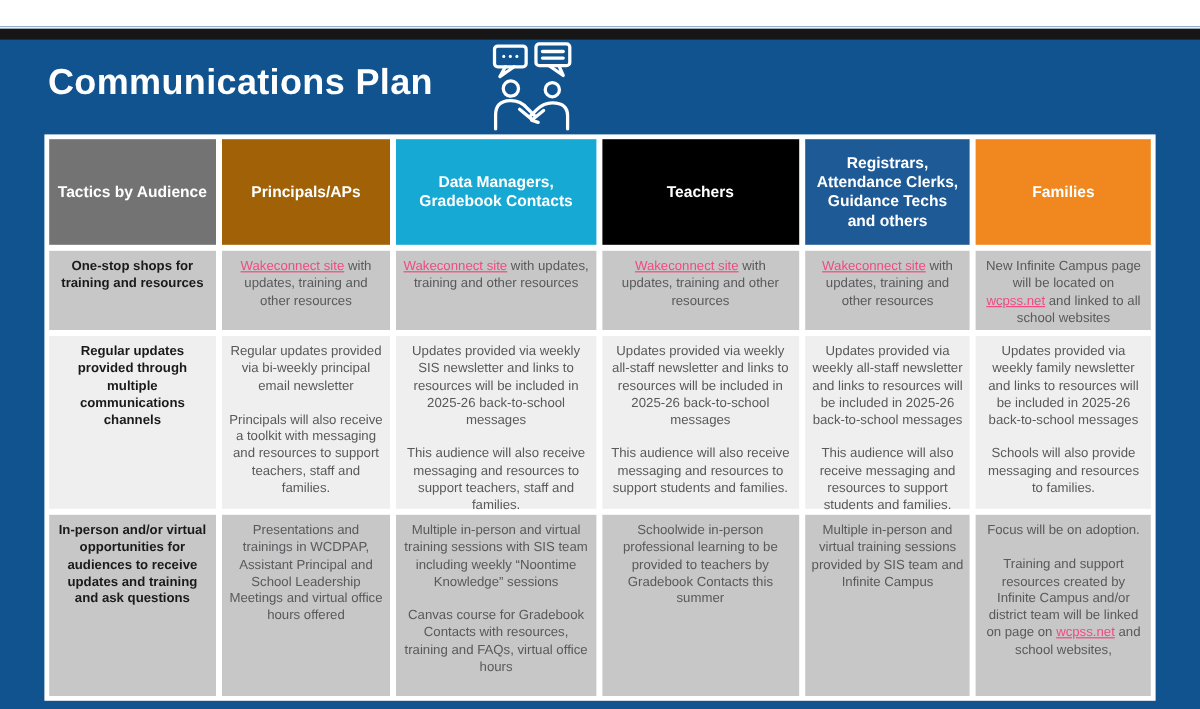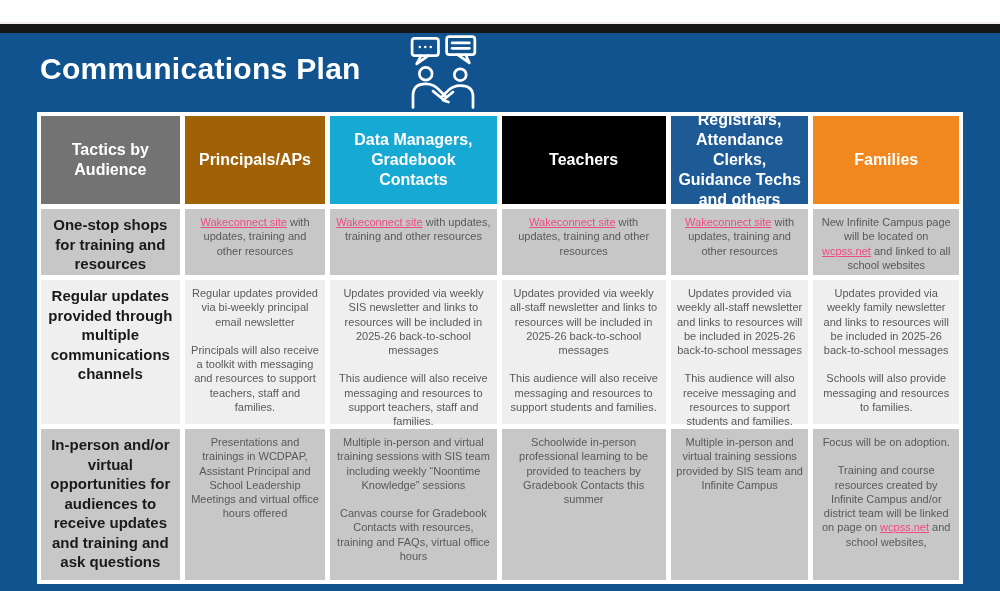--- a/index.html
+++ b/index.html
@@ -53,38 +53,38 @@
     gap: 5px;
   }
 
   .th {
     display: flex;
     align-items: center;
     justify-content: center;
     text-align: center;
     color: #ffffff;
     font-weight: 700;
-    font-size: 16px;
+    font-size: 13px;
     line-height: 1.25;
     padding: 12px 6px;
   }
 
   .td {
     text-align: center;
     font-size: 11px;
     line-height: 1.3;
     color: #58595b;
     padding: 6px 5px 4px 5px;
   }
   .td.shade-gray  { background: #c7c7c7; }
   .td.shade-light { background: #f0efef; }
   .td.row-label {
     color: #1a1a1a;
     font-weight: 700;
-    font-size: 15px;
+    font-size: 11px;
   }
   .td p + p { margin-top: 14px; }
 
   .cell-link {
     color: #ef4b81;
     text-decoration: underline;
     cursor: pointer;
     text-align: center;
   }
 </style>
@@ -185,16 +185,16 @@
         <p><span>Canvas course for Gradebook Contacts with resources, training and FAQs, virtual office hours</span></p>
       </div>
       <div class="td shade-gray">
         <p><span>Schoolwide in-person professional learning to be provided to teachers by Gradebook Contacts this summer</span></p>
       </div>
       <div class="td shade-gray">
         <p><span>Multiple in-person and virtual training sessions provided by SIS team and Infinite Campus</span></p>
       </div>
       <div class="td shade-gray">
         <p><span>Focus will be on adoption.</span></p>
-        <p><span>Training and course resources created by Infinite Campus and/or district team will be linked on page on </span><span class="cell-link">wcpss.net</span><span> and school websites,</span></p>
+        <p><span>Training and support resources created by Infinite Campus and/or district team will be linked on page on </span><span class="cell-link">wcpss.net</span><span> and school websites,</span></p>
       </div>
     </div>
 </div>
 
 </body></html>

